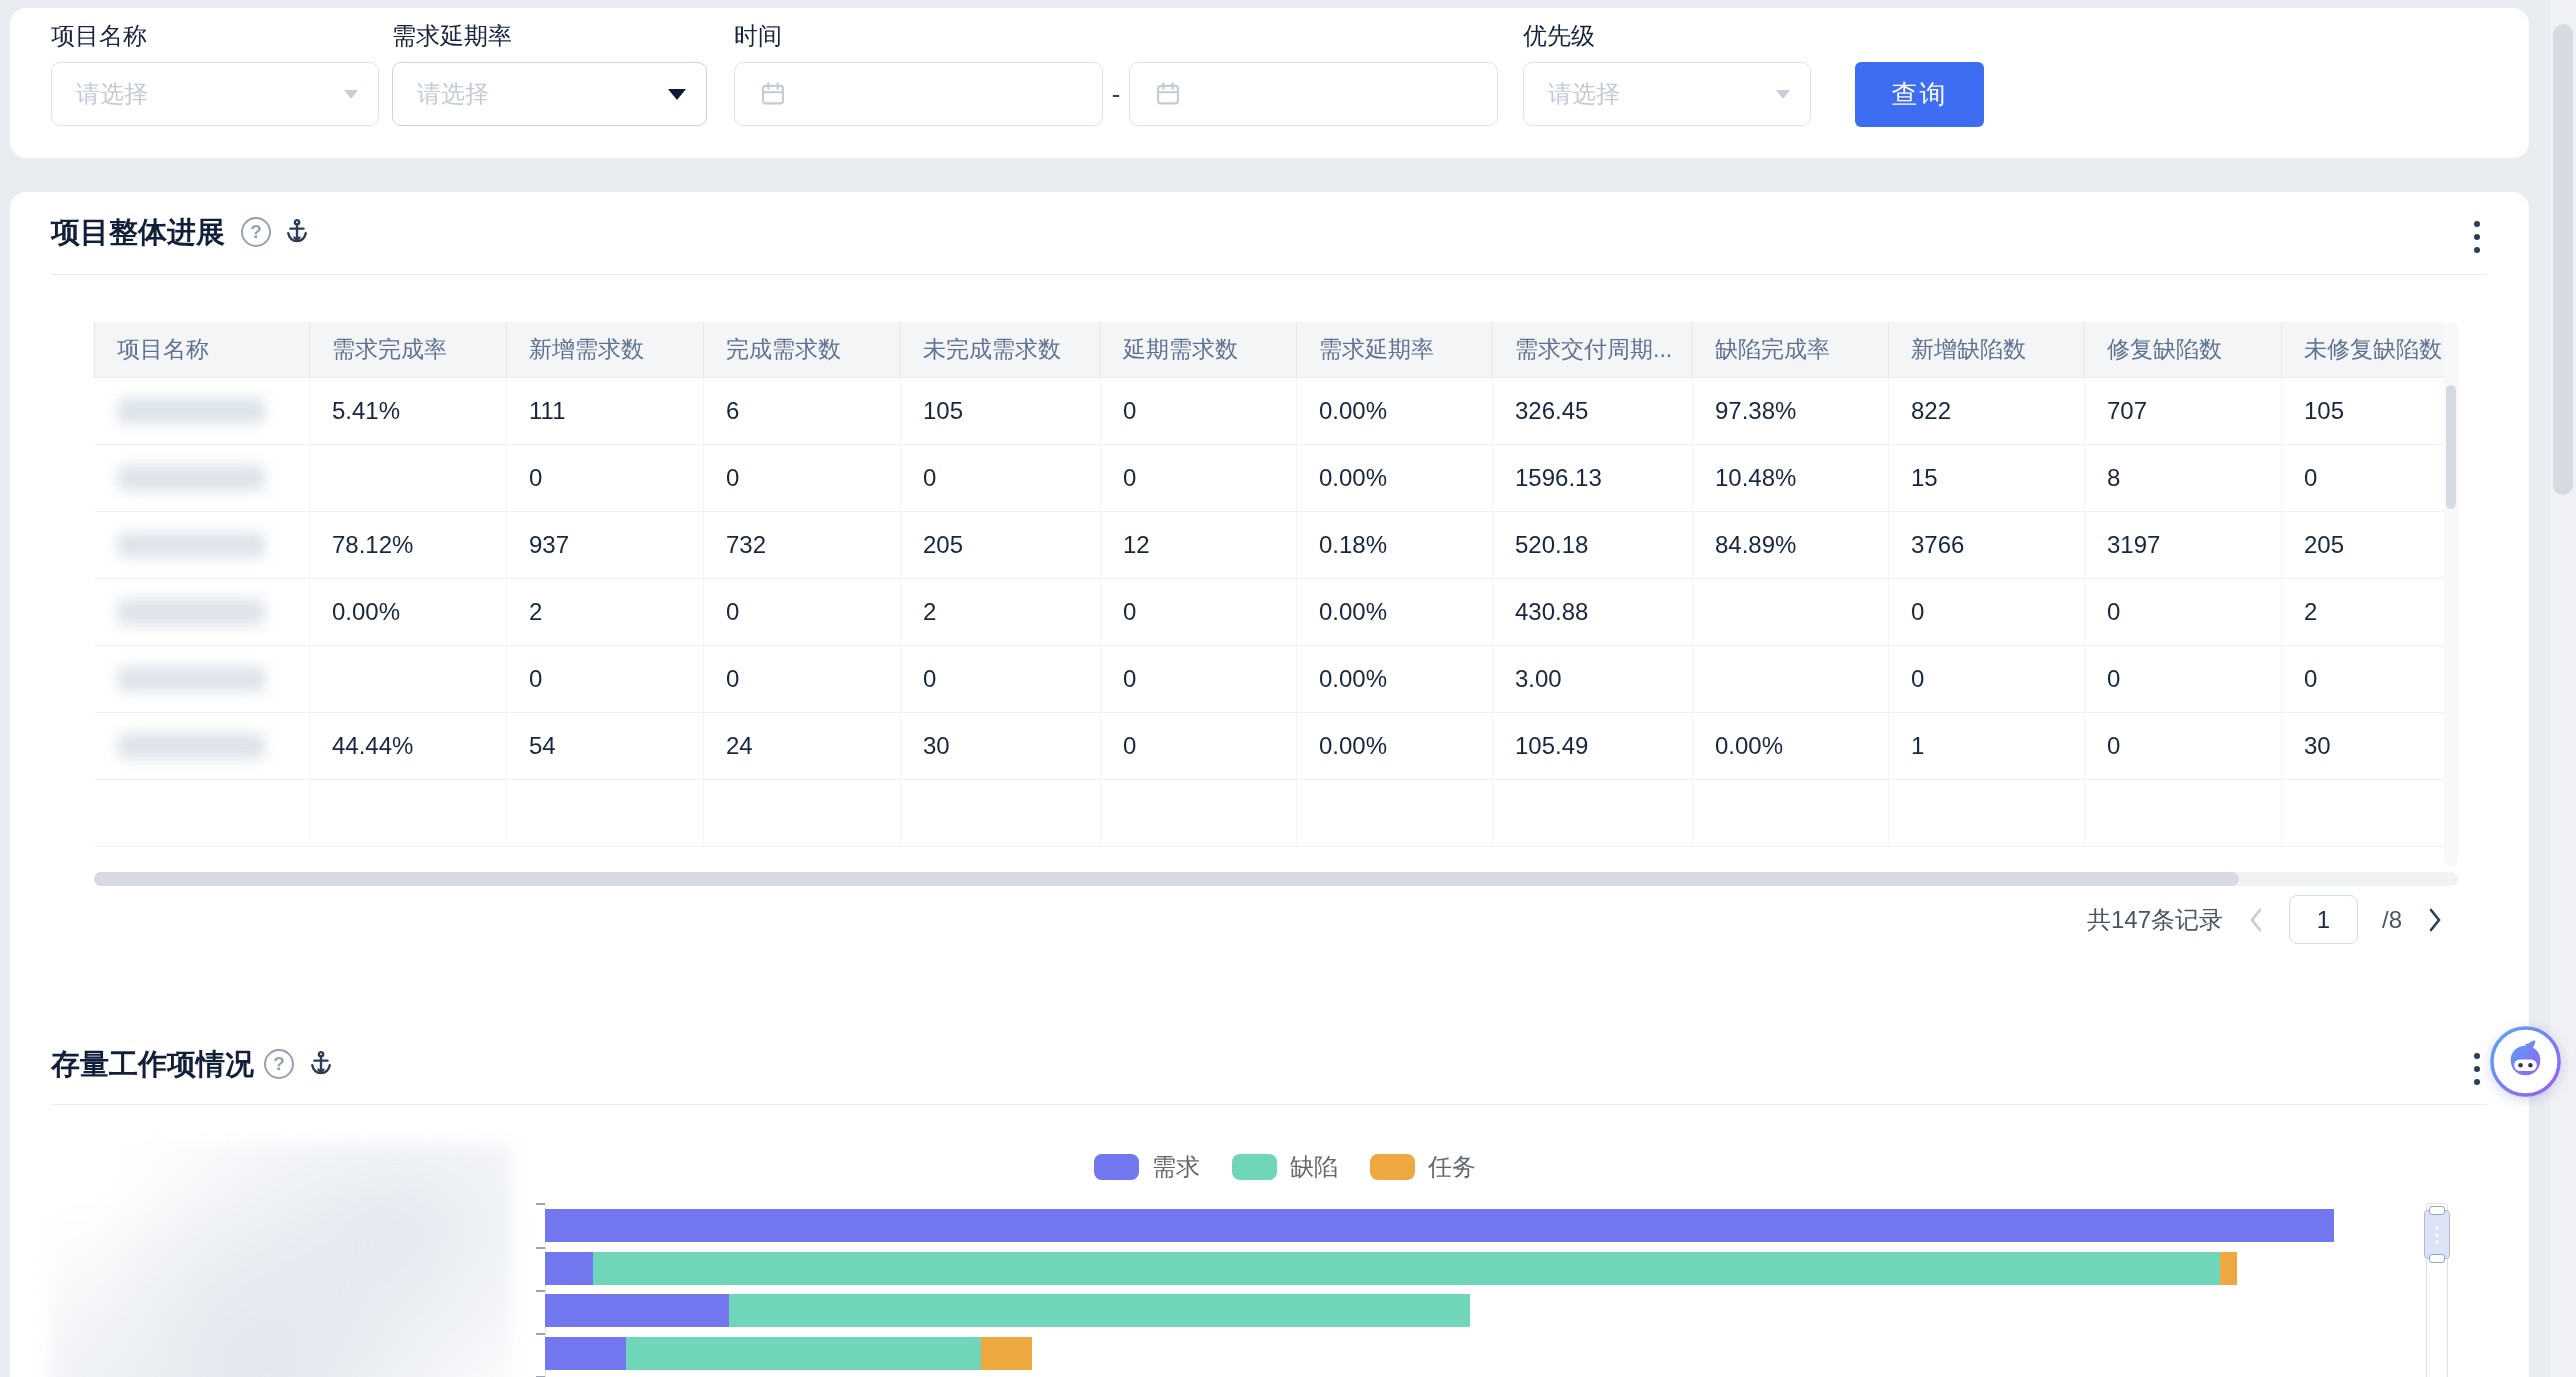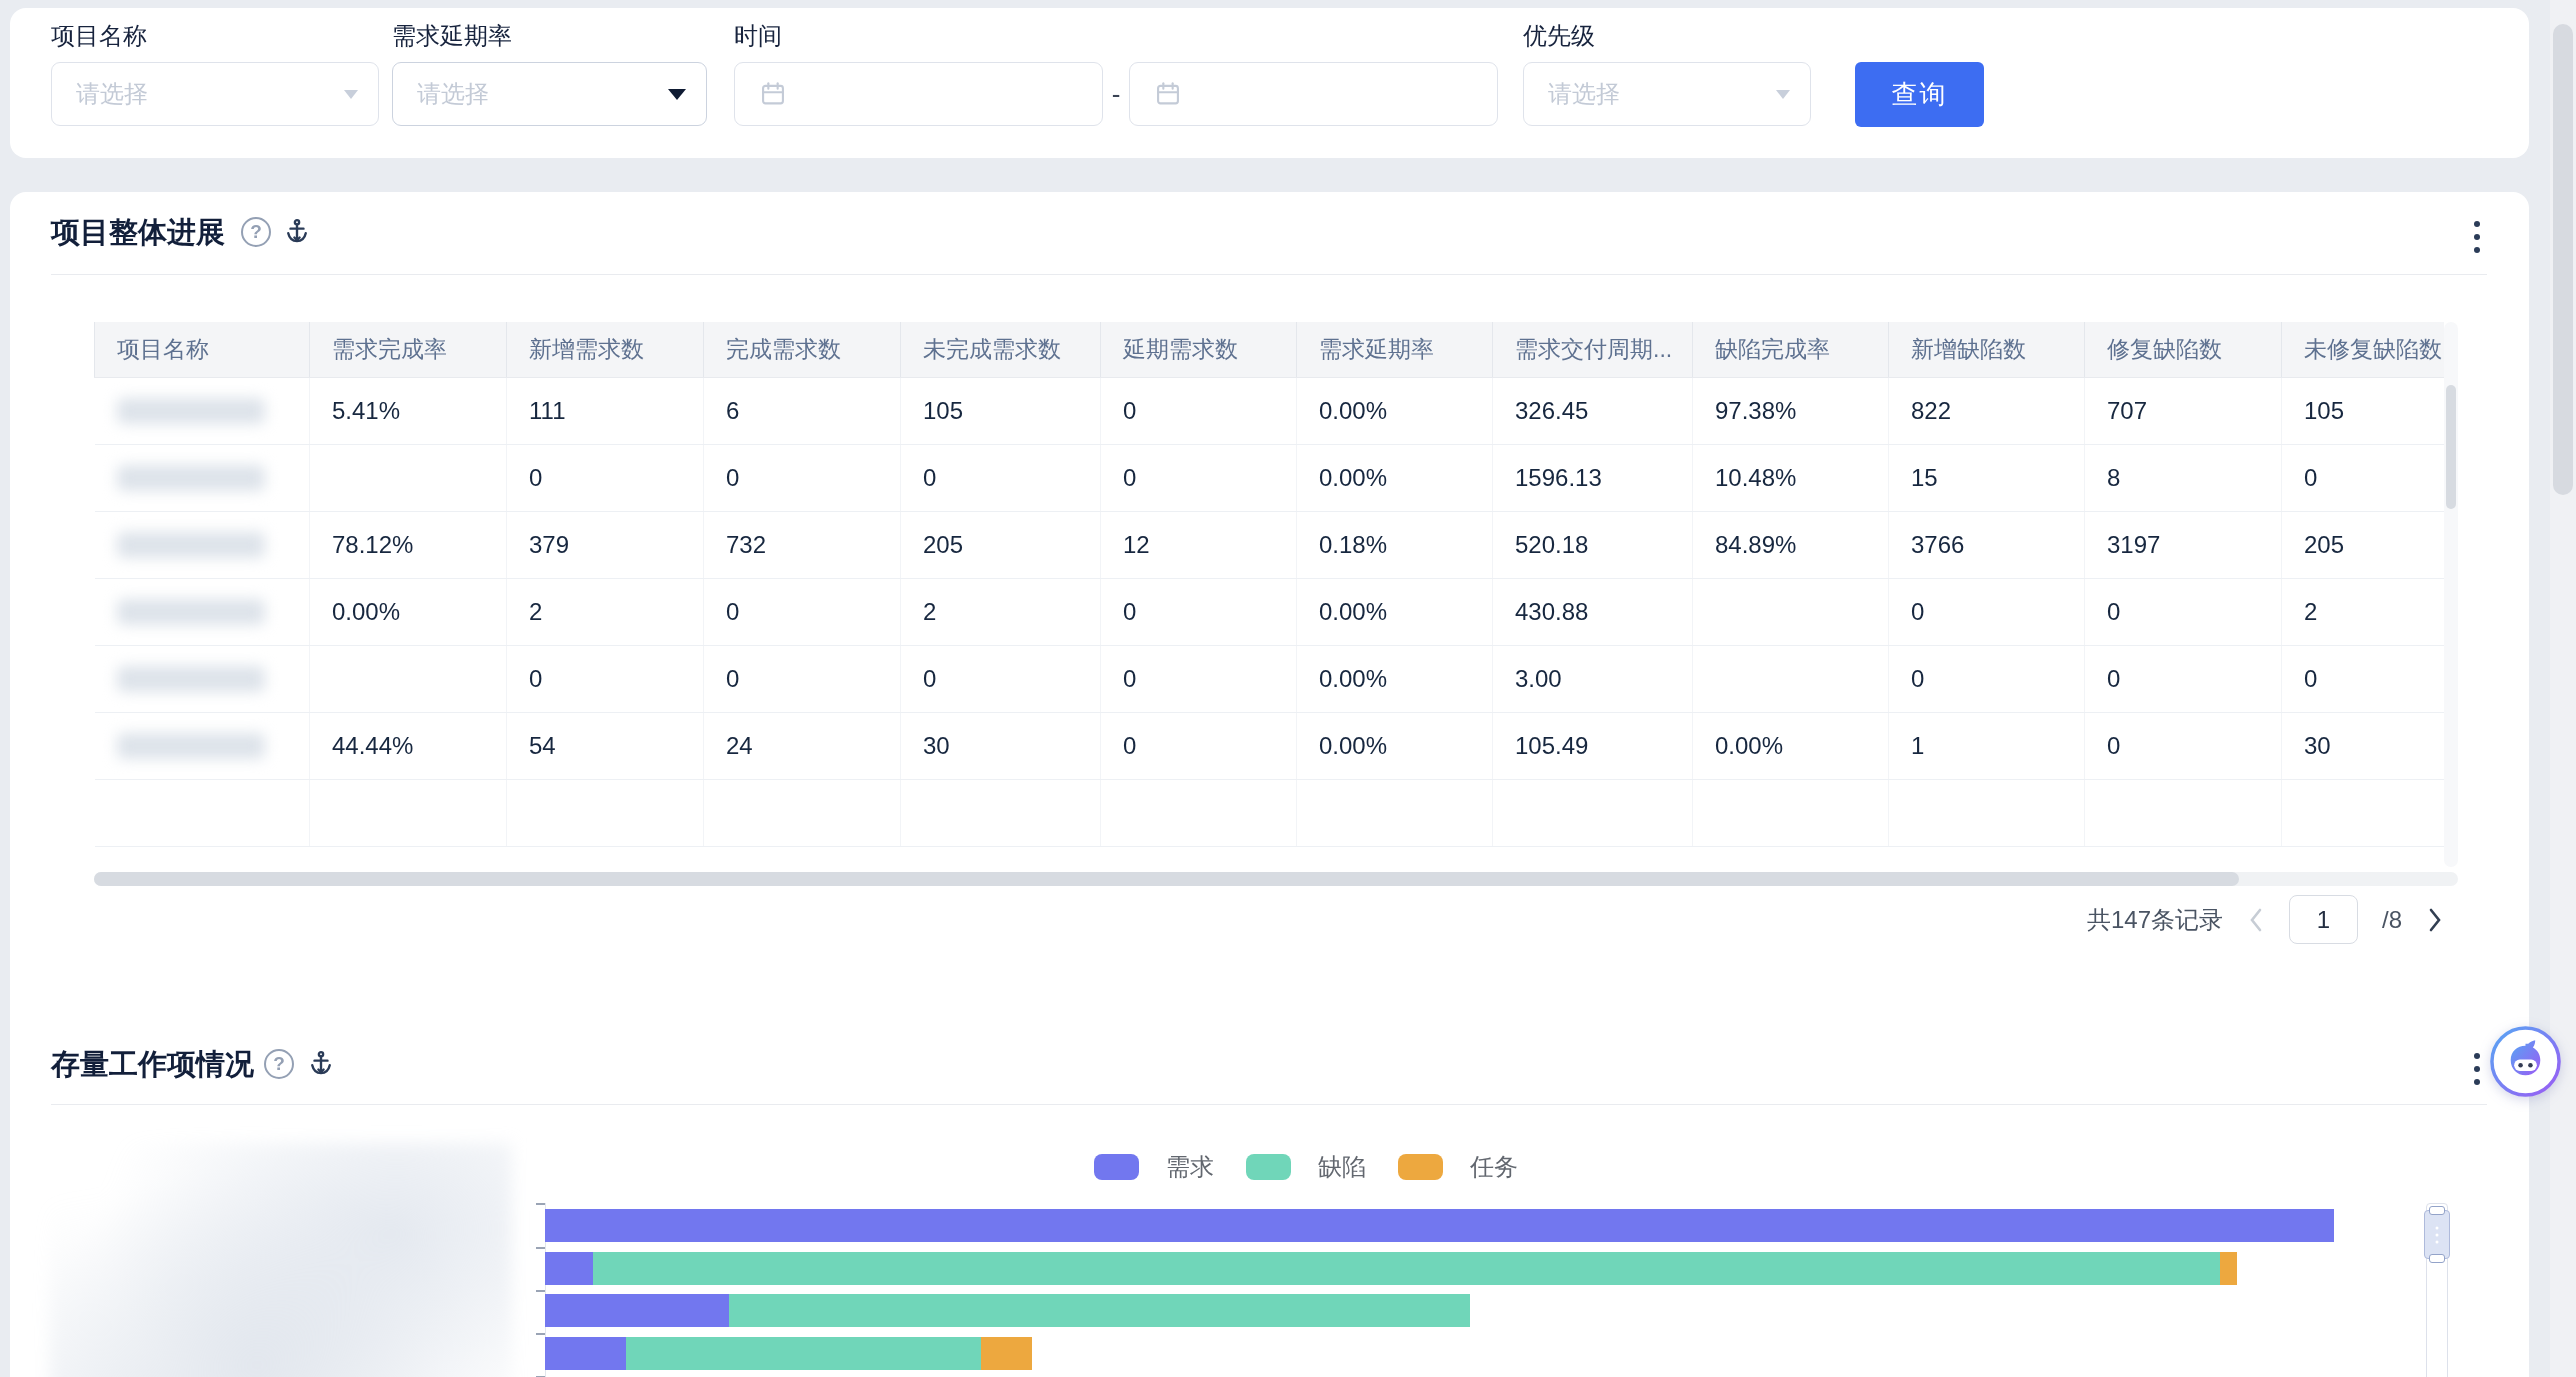--- a/index.html
+++ b/index.html
@@ -64,21 +64,21 @@
 
   
   #pager { position:absolute; right:85px; top:702px; height:51px; display:flex; align-items:center; gap:24px; }
   .pg-total, .pg-pages { font-size:24px; color:#4a5463; }
   .pg-chev { width:18px; height:28px; cursor:pointer; display:flex; align-items:center; }
   .pg-input { width:69px; height:49px; border:1px solid #d8dce3; border-radius:8px; display:flex; align-items:center; justify-content:center;
               font-size:24px; color:#232e41; cursor:text; }
 
   
   #legend { position:absolute; left:1084px; top:134px; display:flex; align-items:center; gap:32px; }
-  .lg-item { display:flex; align-items:center; gap:27px; font-size:24px; color:#62676f; cursor:pointer; }
+  .lg-item { display:flex; align-items:center; gap:13px; font-size:24px; color:#62676f; cursor:pointer; }
   .lg-swatch { width:45px; height:26px; border-radius:8px; }
   #chart-blur { position:absolute; left:39px; top:126px; width:463px; height:345px;
     background:
       radial-gradient(ellipse at 75% 25%, rgba(208,216,228,.55), rgba(255,255,255,0) 60%),
       radial-gradient(ellipse at 45% 65%, rgba(212,219,229,.5), rgba(255,255,255,0) 65%),
       radial-gradient(ellipse at 20% 90%, rgba(215,222,231,.45), rgba(255,255,255,0) 60%);
     filter:blur(8px); }
   .axis { position:absolute; left:535px; top:186px; width:1px; height:175px; background:#e2e6ed; }
   .tick { position:absolute; left:526px; width:9px; height:2px; background:#9aa4b5; }
   .bar-row { position:absolute; left:535px; height:33px; display:flex; }
@@ -211,21 +211,21 @@
             <td>10.48%</td>
             <td>15</td>
             <td>8</td>
             <td>0</td>
           </tr>
           <tr>
             <td>
               <div class="blur-blob"></div>
             </td>
             <td>78.12%</td>
-            <td>379</td>
+            <td>937</td>
             <td>732</td>
             <td>205</td>
             <td>12</td>
             <td>0.18%</td>
             <td>520.18</td>
             <td>84.89%</td>
             <td>3766</td>
             <td>3197</td>
             <td>205</td>
           </tr>

